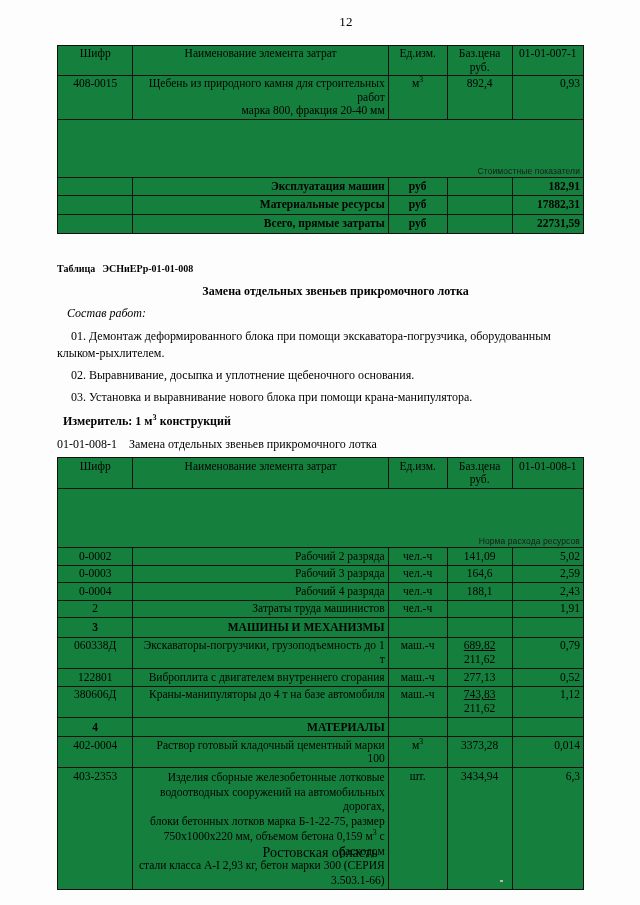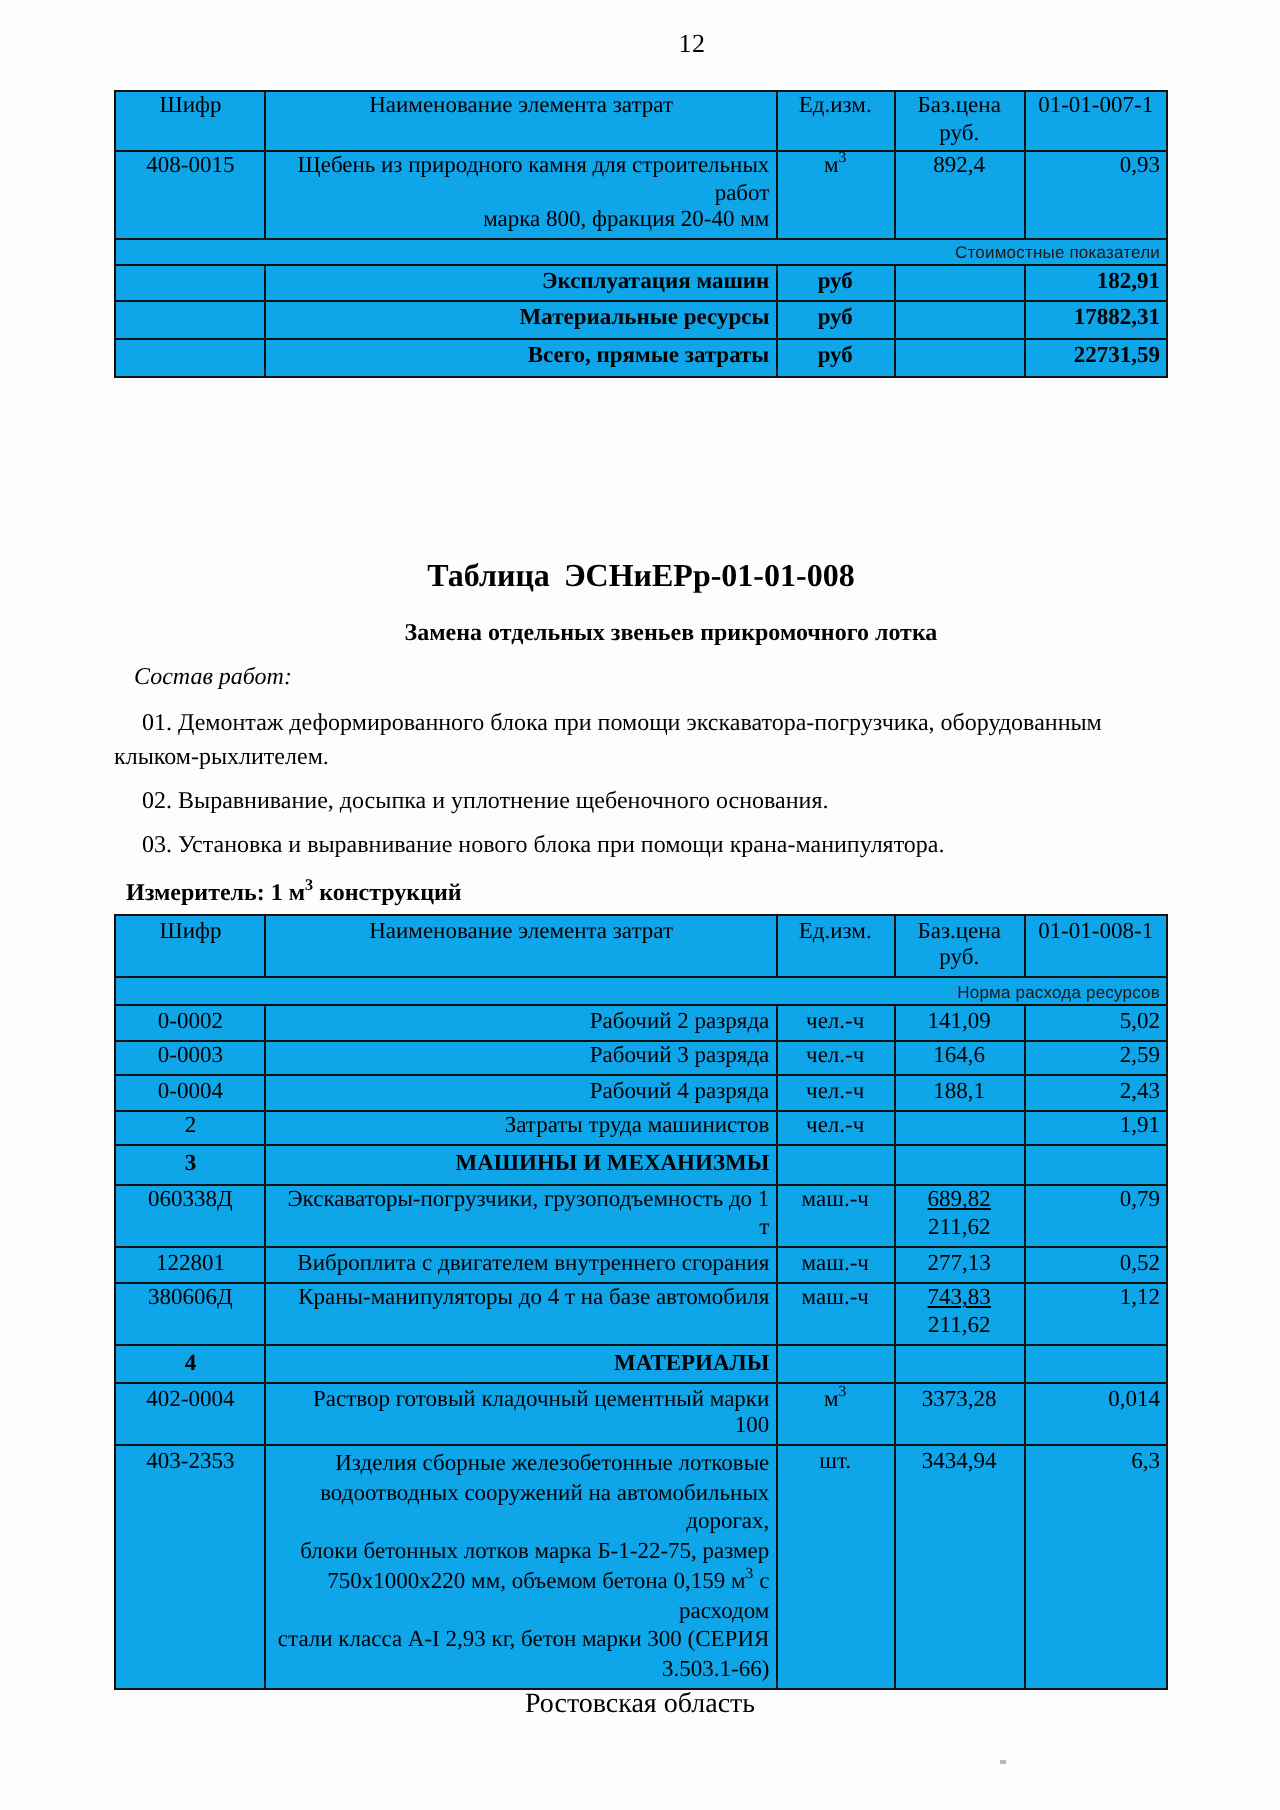--- a/index.html
+++ b/index.html
@@ -31,21 +31,21 @@
     font-size: 13px;
     letter-spacing: 0.3px;
     padding-left: 26px;
   }
 
   
   table.doc-table {
     border-collapse: collapse;
     table-layout: fixed;
     font-size: 11.5px;
-    background: #0ea5e9;
+    background: #15803d;
   }
   table.doc-table td, table.doc-table th {
     border: 1px solid #111;
     padding: 1px 3px;
     vertical-align: top;
     font-weight: normal;
     line-height: 1.18;
   }
   .c-code   { width: 66px;  text-align: center; }
   .c-name   { width: 240px; text-align: right;  padding-left: 4px; }
@@ -67,20 +67,21 @@
     border-right: none;
     padding: 0 6px 1px 0;
   }
   .banner-txt {
     font-family: "Liberation Sans", sans-serif;
     font-size: 8.5px;
     text-align: right;
     display: block;
     color: #1a1a1a;
     letter-spacing: 0.1px;
+    margin-top: 45px;
   }
 
   .bold { font-weight: bold; }
   .cell-center { text-align: center; }
   .two-line { line-height: 1.15; }
   .underline-val {
     text-decoration: underline;
     display: block;
   }
   .plain-val { display: block; }
@@ -105,23 +106,22 @@
   .narrative {
     position: absolute;
     left: 57px;
     top: 262px;
     width: 527px;
     font-size: 12px;
     line-height: 1.42;
   }
   .n-table-title {
     font-weight: bold;
-    font-size: 16px;
-    margin: 16px 0 7px 0;
-    text-align: center;
+    font-size: 10px;
+    margin: 0 0 7px 0;
   }
   .n-table-title .gap { display: inline-block; width: 7px; }
   .n-subject {
     font-weight: bold;
     font-size: 12px;
     text-align: center;
     margin: 0 0 5px 0;
     padding-left: 30px;
   }
   .n-works-label {

